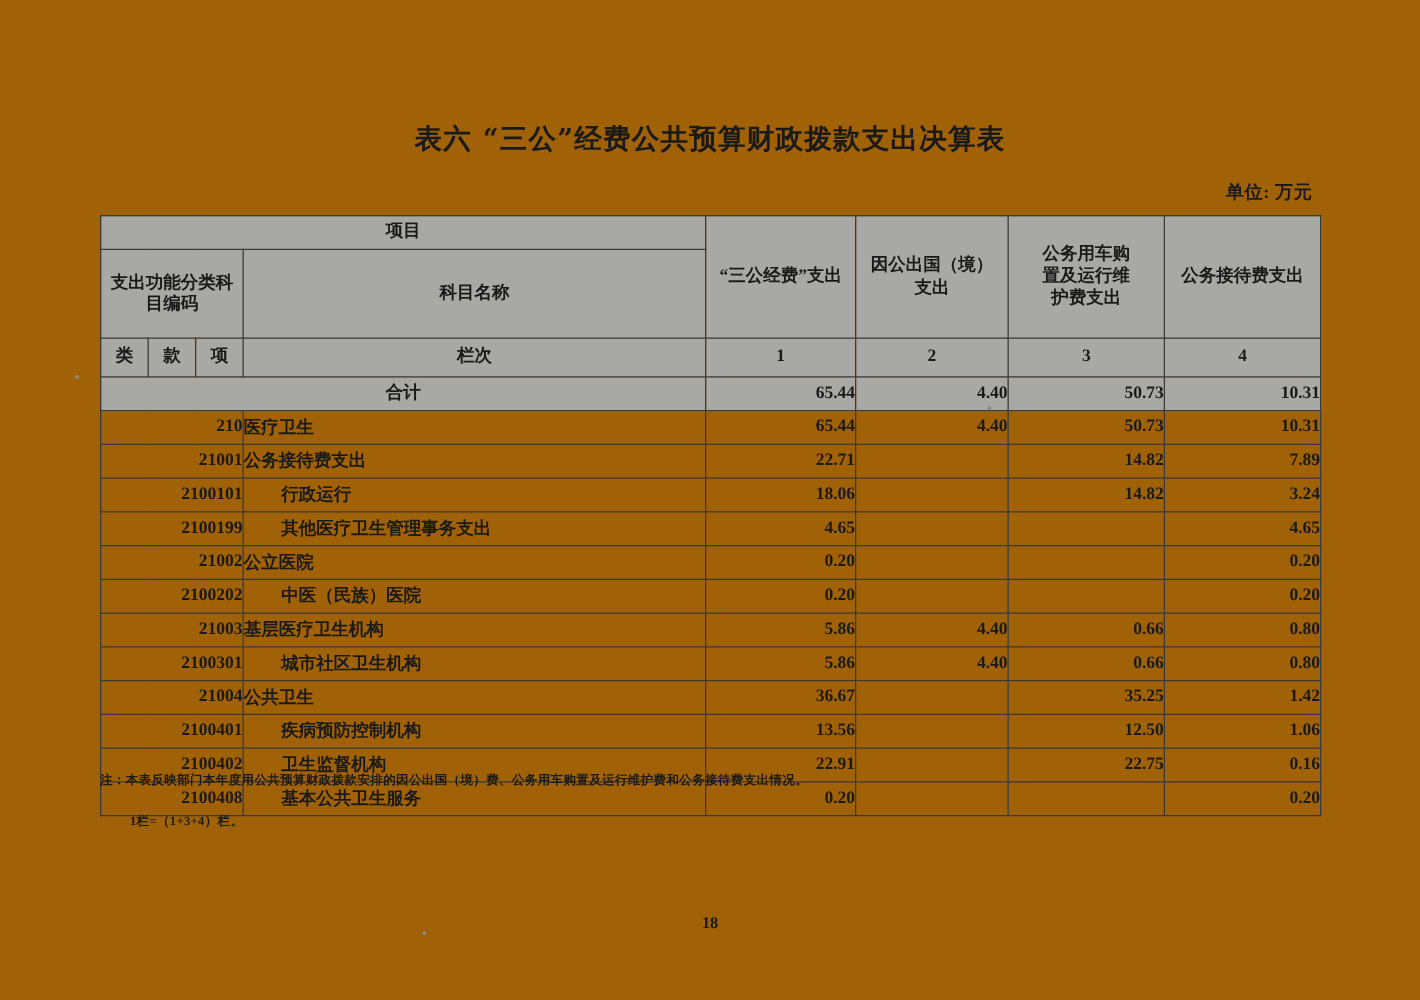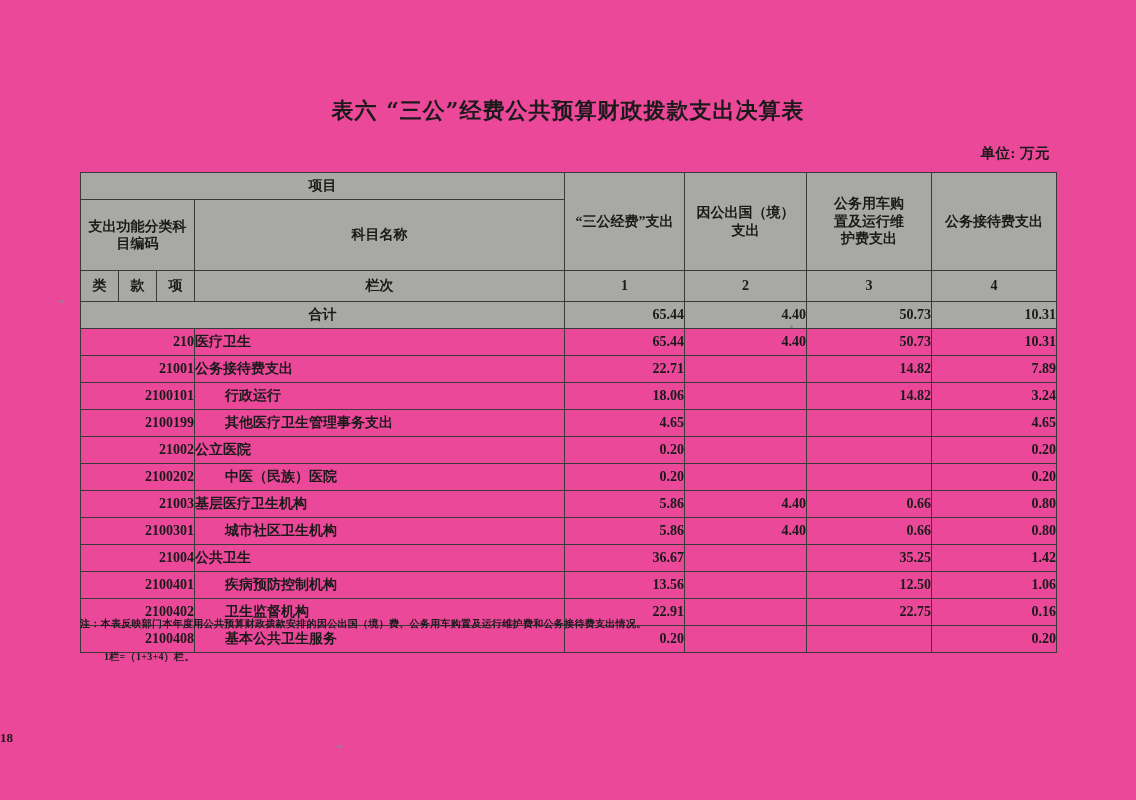--- a/index.html
+++ b/index.html
@@ -13,21 +13,21 @@
     font-family: "Liberation Serif", "DejaVu Serif", serif;
     color: #1a1a1a;
     position: relative;
     overflow: hidden;
   }
   .page {
     position: absolute;
     left: 0; top: 0;
     width: 1136px;
     height: 800px;
-    background: #ec4899;
+    background: #a16207;
   }
   .doc-title {
     position: absolute;
     top: 96px;
     left: 0;
     width: 1136px;
     text-align: center;
     font-size: 22px;
     font-weight: bold;
     letter-spacing: 1px;
@@ -100,20 +100,21 @@
     font-weight: bold;
     letter-spacing: 0.3px;
   }
   .note1 { top: 617px; }
   .note2 { top: 650px; left: 104px; }
   .page-num {
     position: absolute;
     top: 730px;
     left: 0;
     width: 1136px;
+    text-align: center;
     font-size: 13px;
     font-weight: bold;
   }
   .dot {
     position: absolute;
     width: 3px; height: 3px;
     background: #8a8a8a;
     border-radius: 50%;
   }
 </style>

